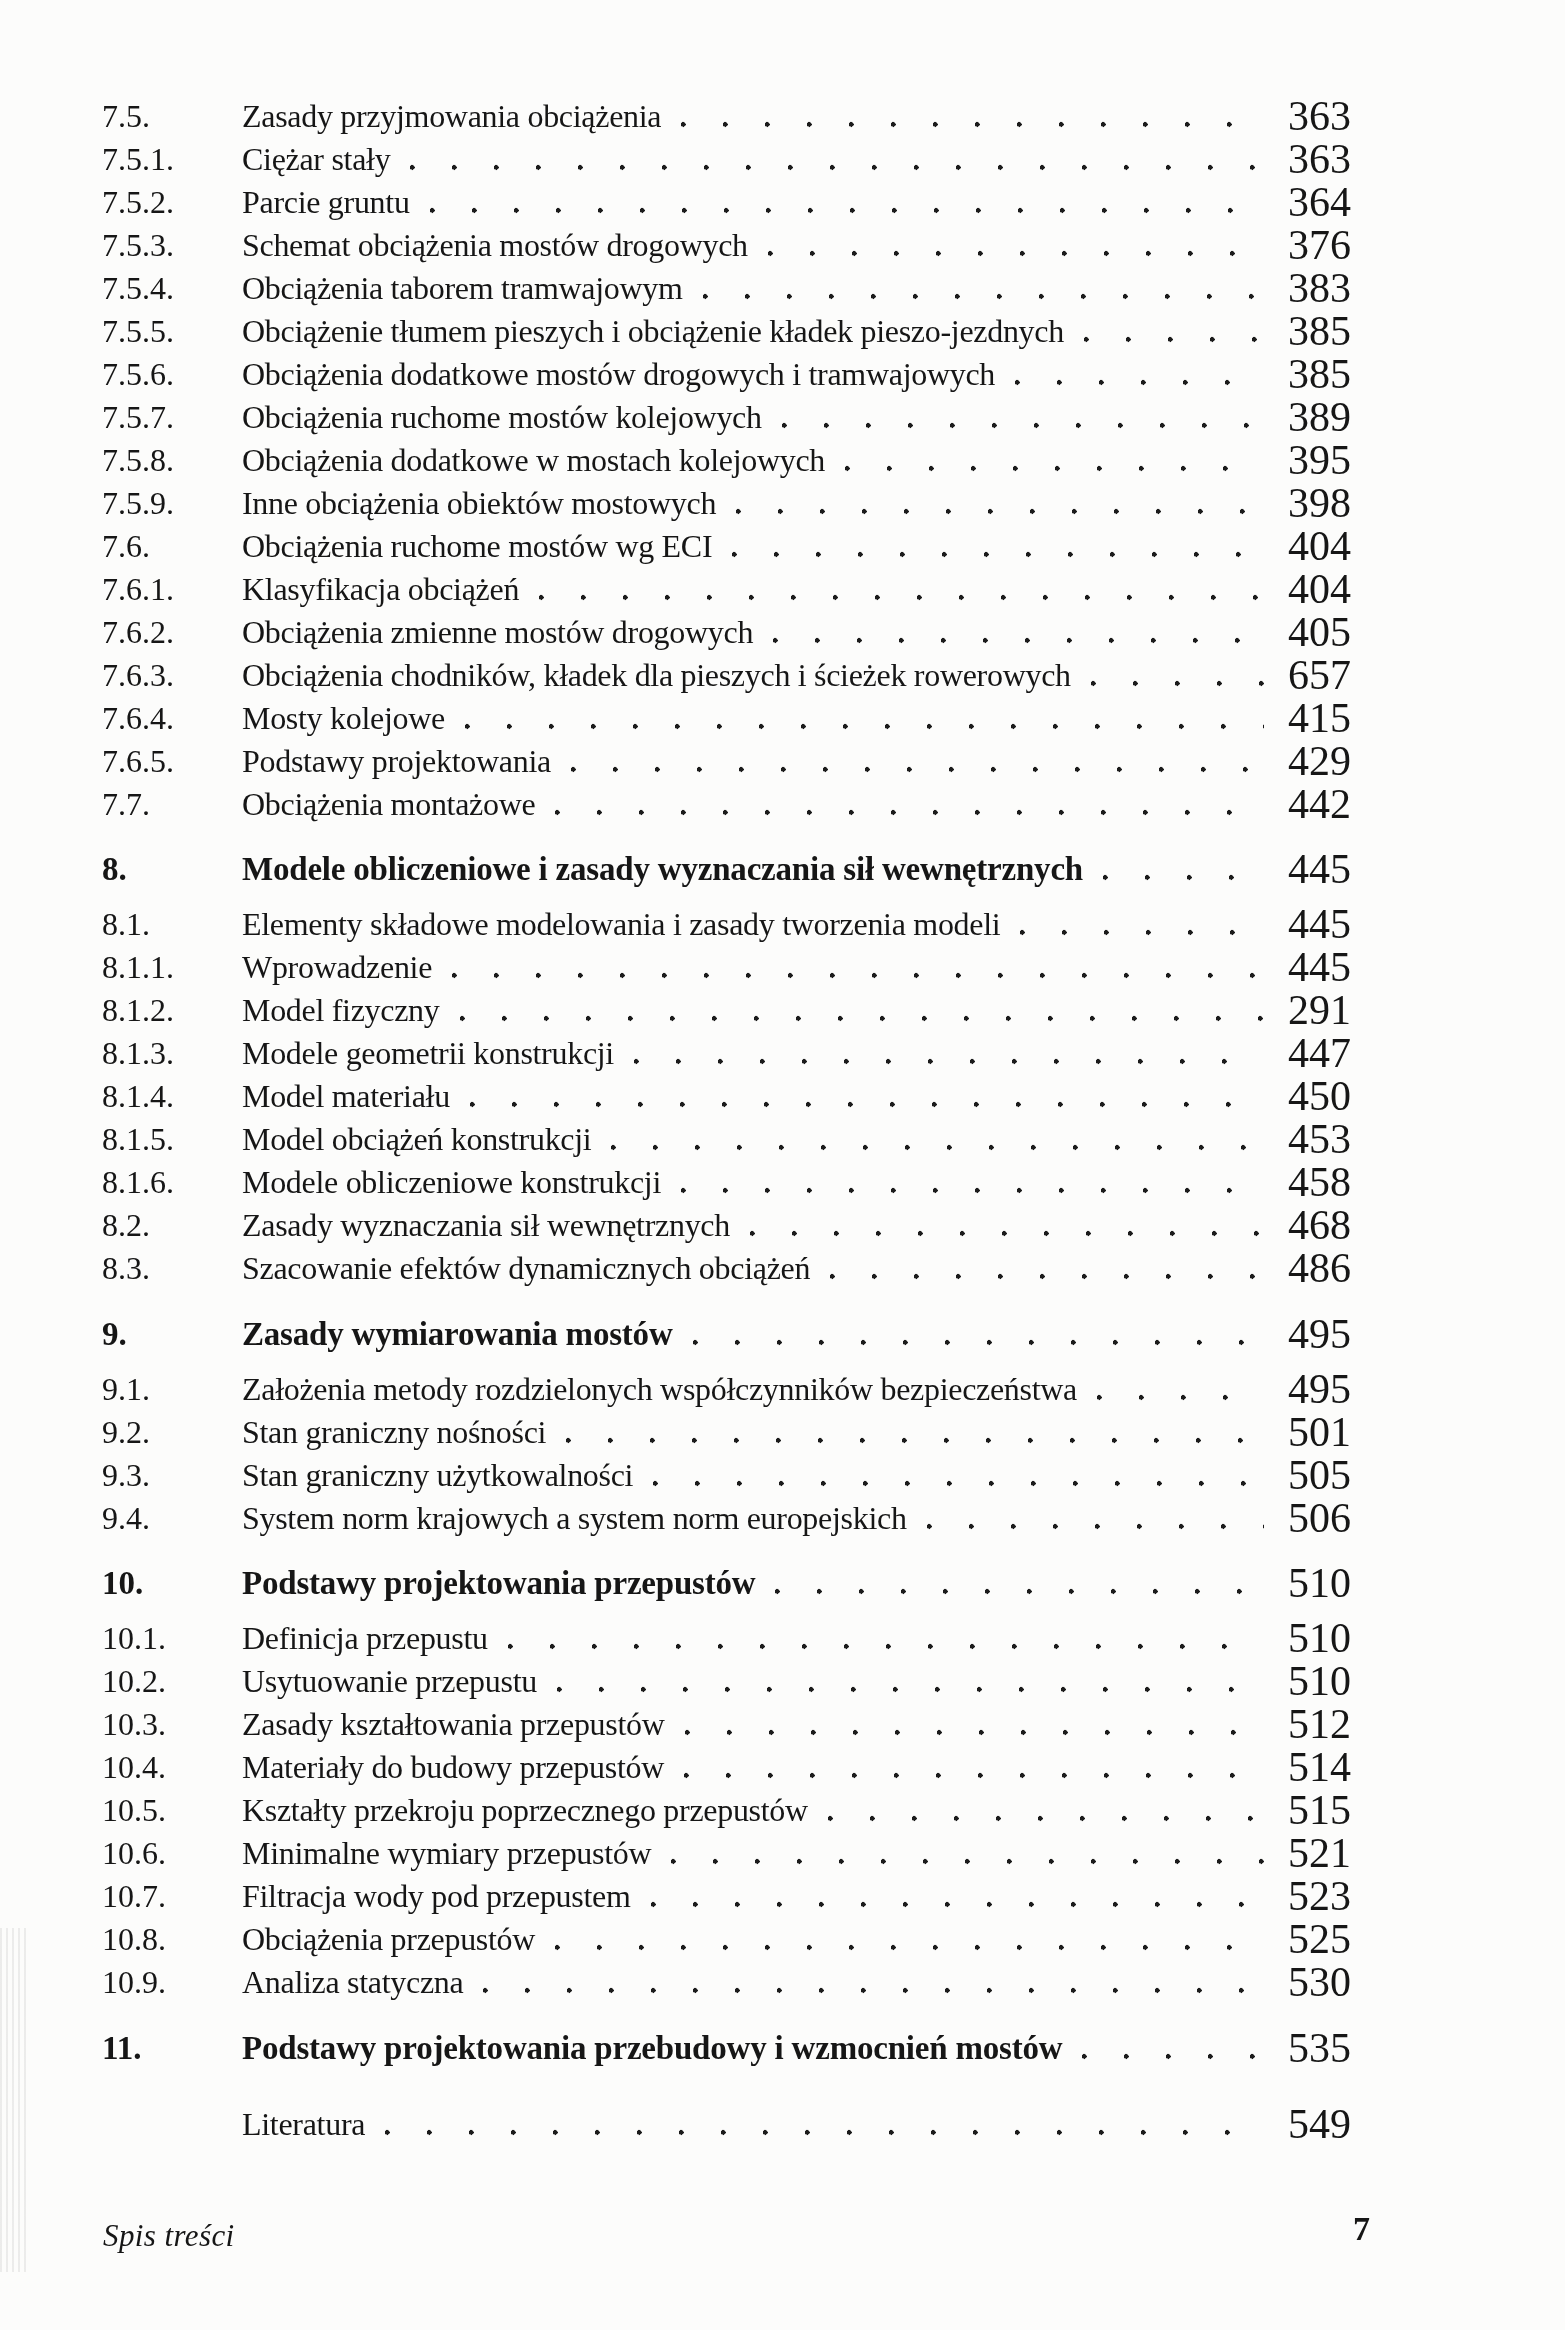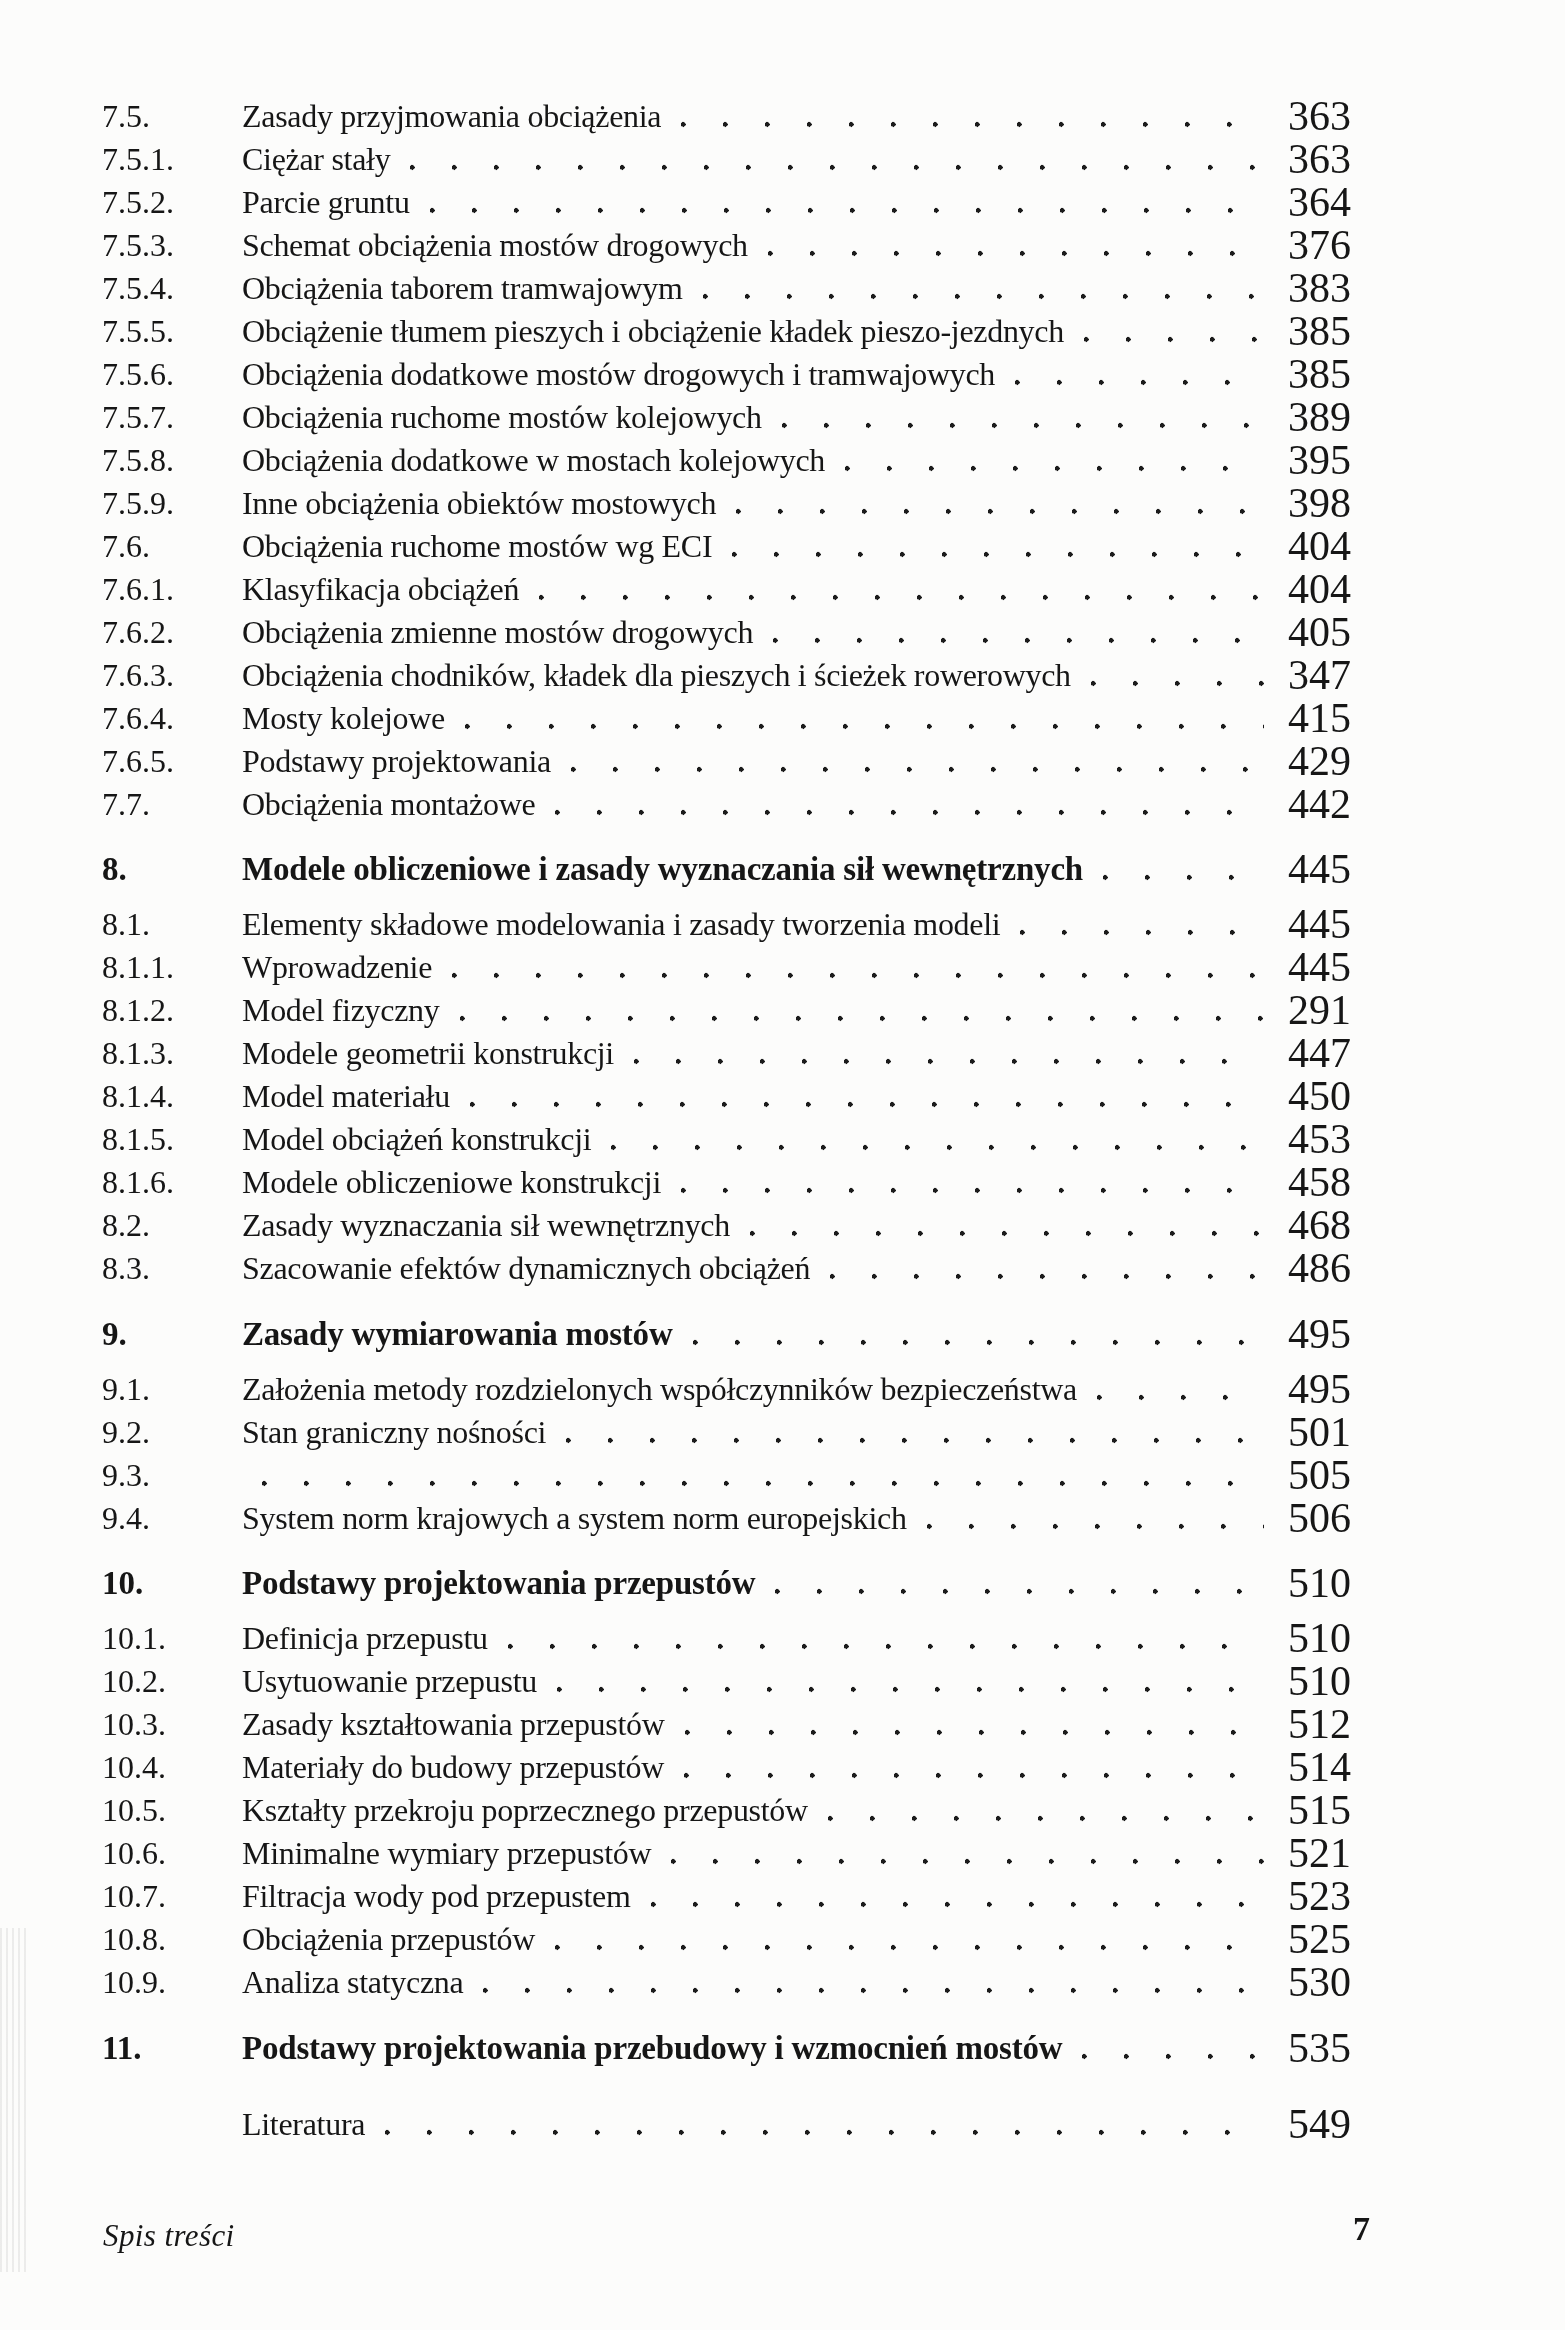--- a/index.html
+++ b/index.html
@@ -168,21 +168,21 @@
     <div class="row entry">
     <span class="num">7.6.2.</span>
     <span class="title">Obciążenia zmienne mostów drogowych</span>
     <span class="leader"></span>
     <span class="page">405</span>
   </div>
     <div class="row entry">
     <span class="num">7.6.3.</span>
     <span class="title">Obciążenia chodników, kładek dla pieszych i ścieżek rowerowych</span>
     <span class="leader"></span>
-    <span class="page">347</span>
+    <span class="page">657</span>
   </div>
     <div class="row entry">
     <span class="num">7.6.4.</span>
     <span class="title">Mosty kolejowe</span>
     <span class="leader"></span>
     <span class="page">415</span>
   </div>
     <div class="row entry">
     <span class="num">7.6.5.</span>
     <span class="title">Podstawy projektowania</span>
@@ -268,20 +268,21 @@
     <span class="page">495</span>
   </div>
     <div class="row entry">
     <span class="num">9.2.</span>
     <span class="title">Stan graniczny nośności</span>
     <span class="leader"></span>
     <span class="page">501</span>
   </div>
     <div class="row entry">
     <span class="num">9.3.</span>
+    <span class="title">Stan graniczny użytkowalności</span>
     <span class="leader"></span>
     <span class="page">505</span>
   </div>
     <div class="row entry">
     <span class="num">9.4.</span>
     <span class="title">System norm krajowych a system norm europejskich</span>
     <span class="leader"></span>
     <span class="page">506</span>
   </div>
     <div class="row heading">

